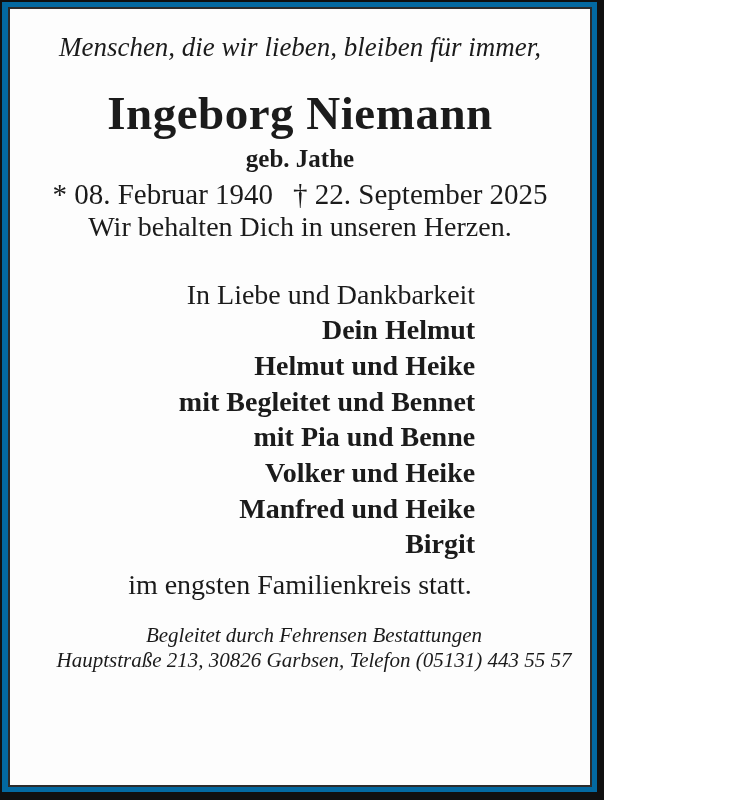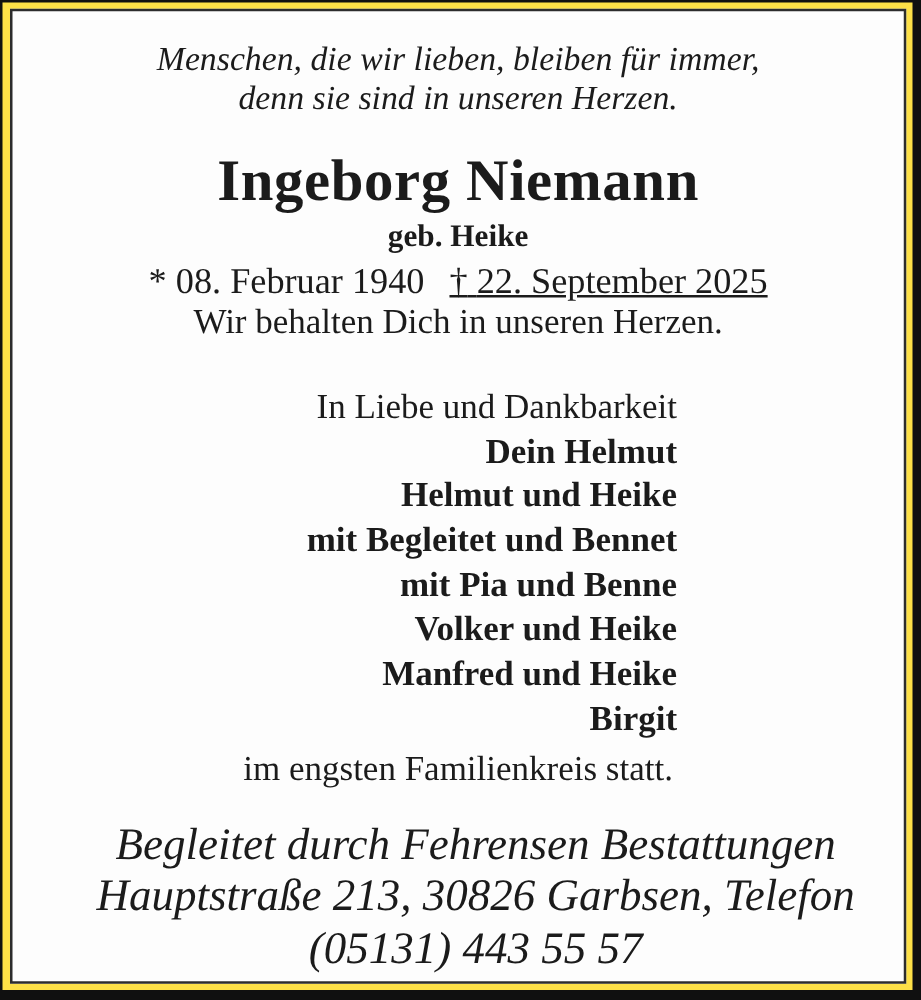--- a/index.html
+++ b/index.html
@@ -5,23 +5,23 @@
   html, body {
     margin: 0;
     padding: 0;
     width: 737px;
     height: 800px;
     background: #ffffff;
     overflow: hidden;
   }
   .frame-outer {
     box-sizing: border-box;
-    width: 737px;
+    width: 604px;
     height: 800px;
-    background: #fde047;
+    background: #0369a1;
     border-style: solid;
     border-color: #101010;
     
     border-width: 2px 7px 8px 2px;
   }
   .frame-inner {
     box-sizing: border-box;
     margin: 5px 5px 5px 6px;
     height: calc(100% - 10px);
     border: 2px solid #2c2c2c;
@@ -51,21 +51,20 @@
     font-size: 25px;
     font-weight: bold;
     margin-top: 6px;
   }
   .vital-dates {
     font-size: 29px;
     margin-top: 5px;
   }
   .vital-dates .death-part {
     margin-left: 20px;
-    text-decoration: underline;
   }
   .tribute {
     font-size: 28px;
   }
   .mourners {
     width: fit-content;
     margin: 34px auto 0;
     text-align: right;
     transform: translateX(27px);
     font-size: 28px;
@@ -77,41 +76,40 @@
   .mourners .mourner {
     font-weight: bold;
   }
   .funeral-note {
     font-size: 28px;
     line-height: 1.18;
     margin-top: 6px;
   }
   .undertaker {
     font-style: italic;
-    font-size: 36px;
+    font-size: 21px;
     line-height: 1.16;
     margin-top: 22px;
     padding-left: 28px;
   }
 </style>
 </head>
 <body>
 
 <div class="frame-outer">
   <div class="frame-inner">
     <div class="content">
 
       <div class="epigraph">
         <div>Menschen, die wir lieben, bleiben für immer,</div>
-        <div>denn sie sind in unseren Herzen.</div>
       </div>
 
       <div class="deceased-name">Ingeborg Niemann</div>
 
-      <div class="maiden-name">geb. Heike</div>
+      <div class="maiden-name">geb. Jathe</div>
 
       <div class="vital-dates">
         <span class="birth-part"><span>*</span> <span>08. Februar 1940</span></span><span class="death-part"><span>†</span> <span>22. September 2025</span></span>
       </div>
 
       <div class="tribute">Wir behalten Dich in unseren Herzen.</div>
 
       <div class="mourners">
         <div class="intro">In Liebe und Dankbarkeit</div>
         <div class="mourner">Dein Helmut</div>

